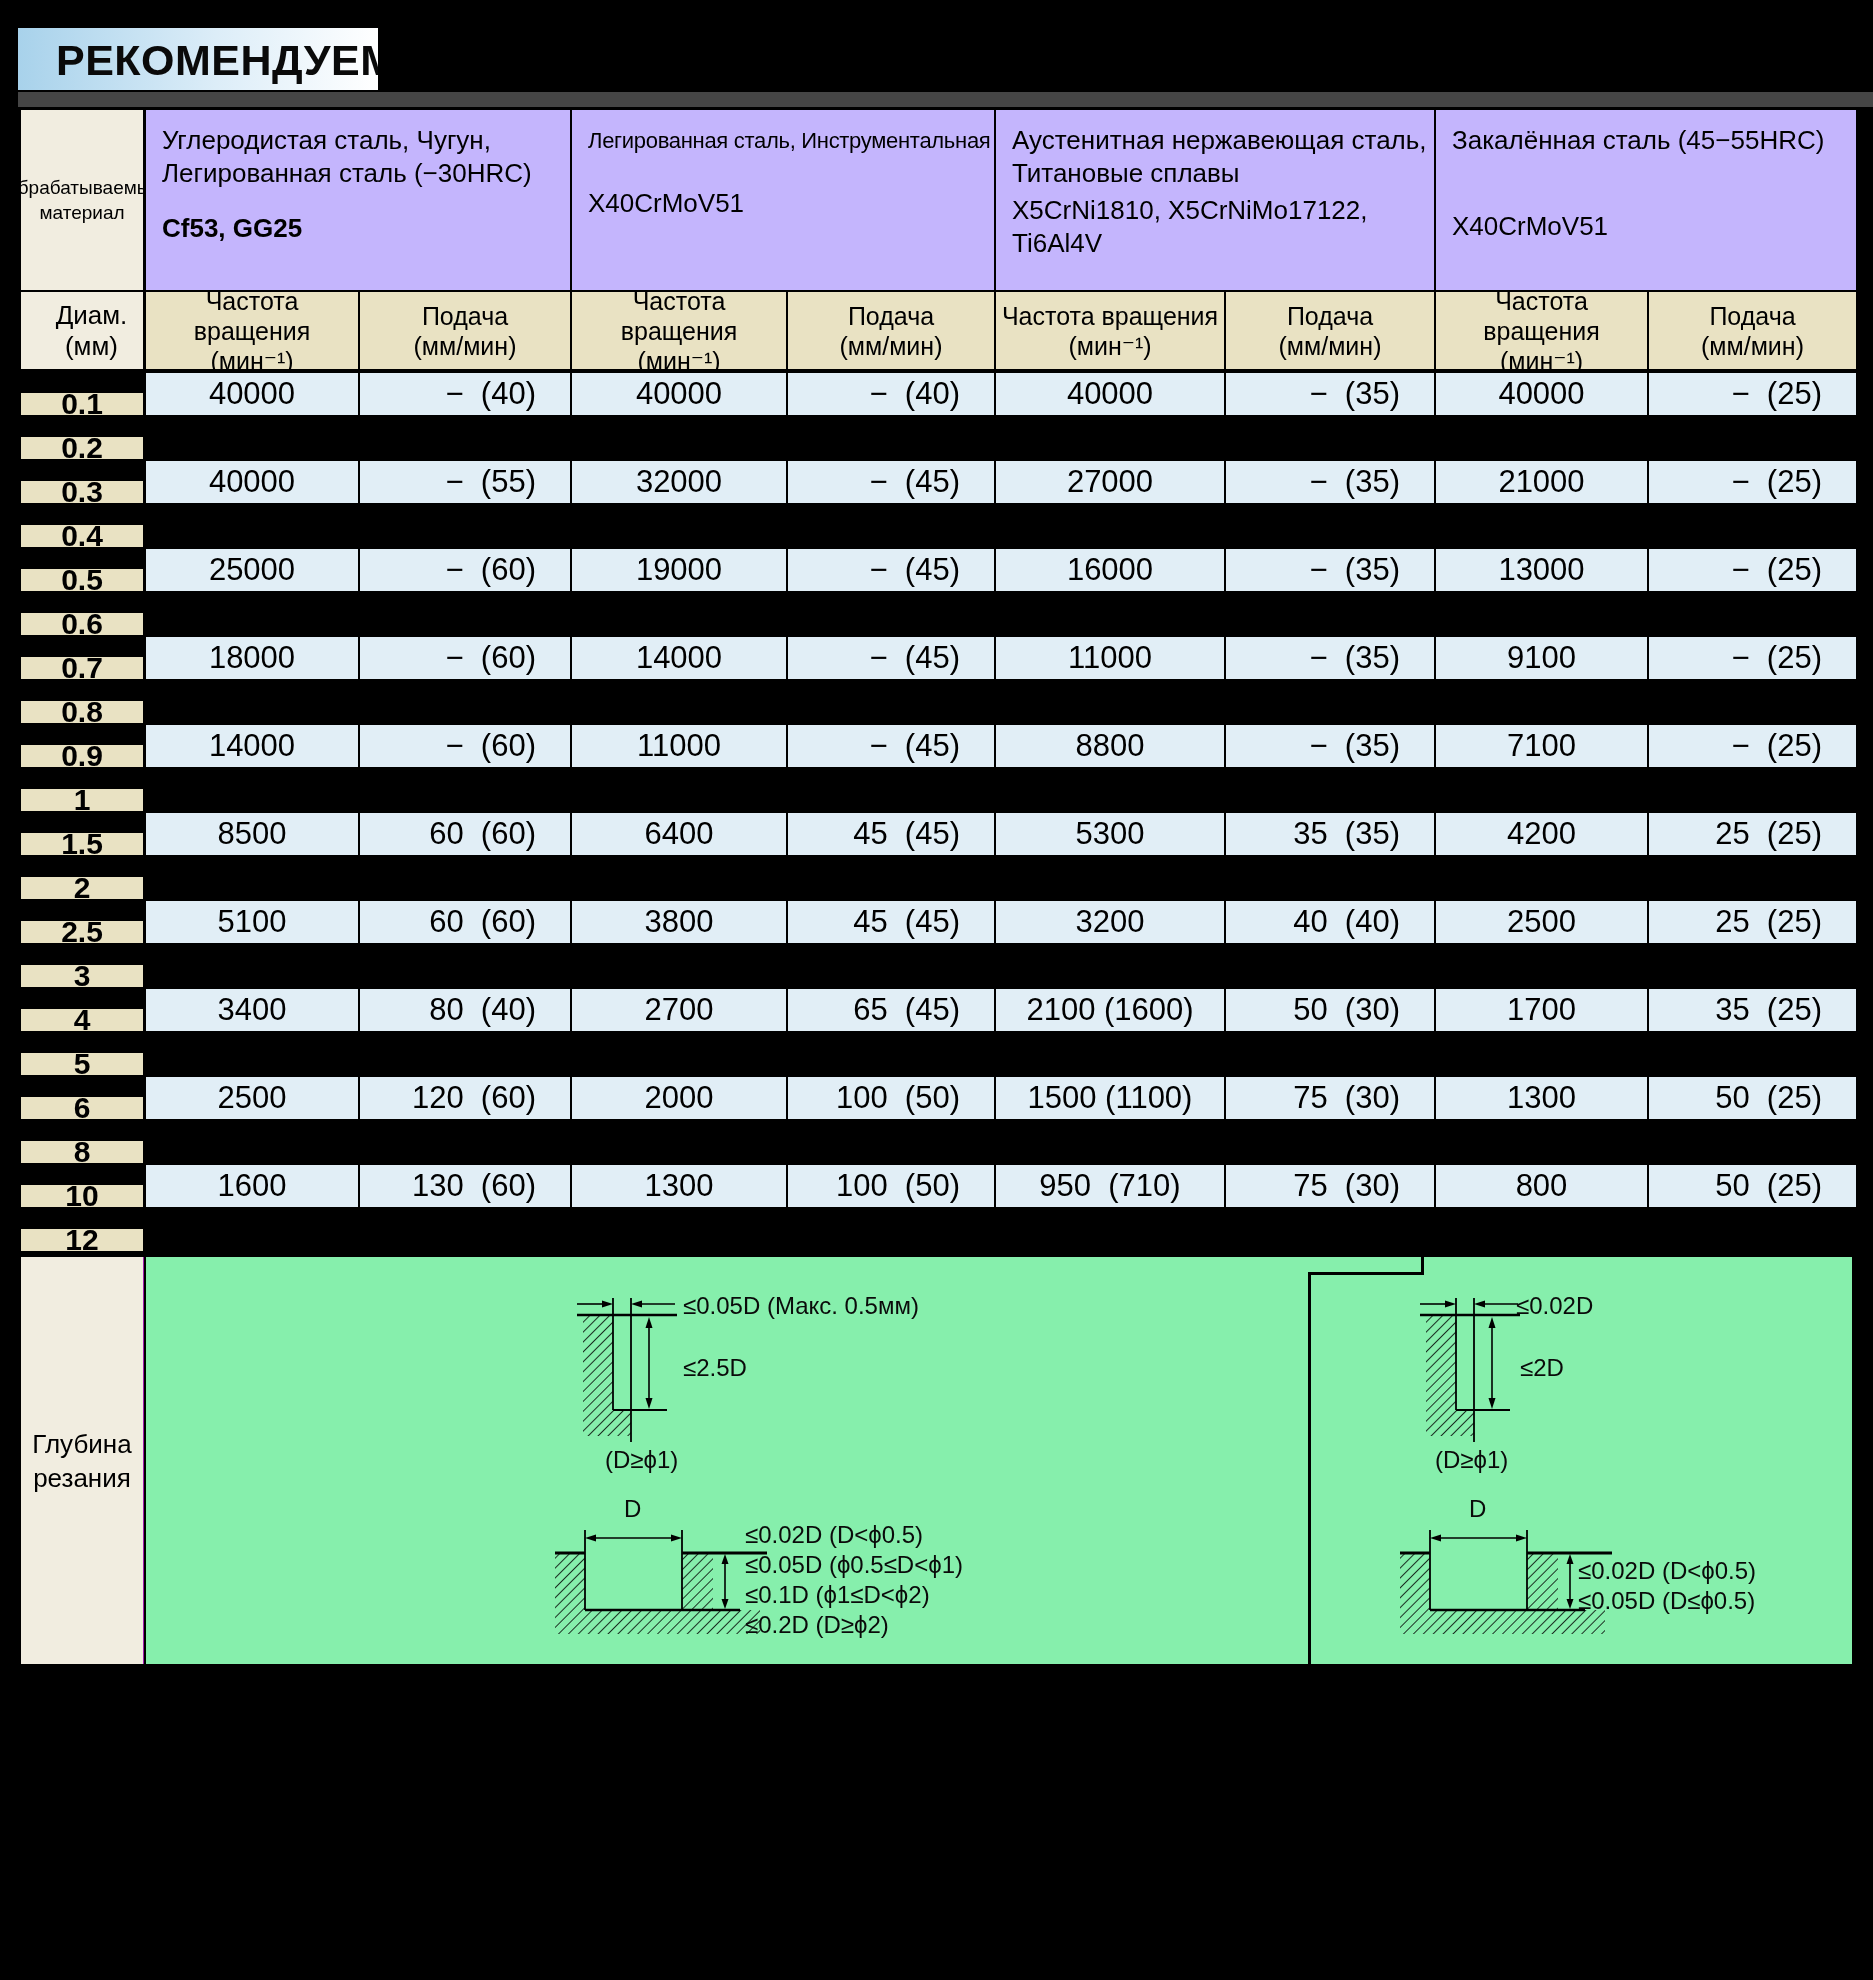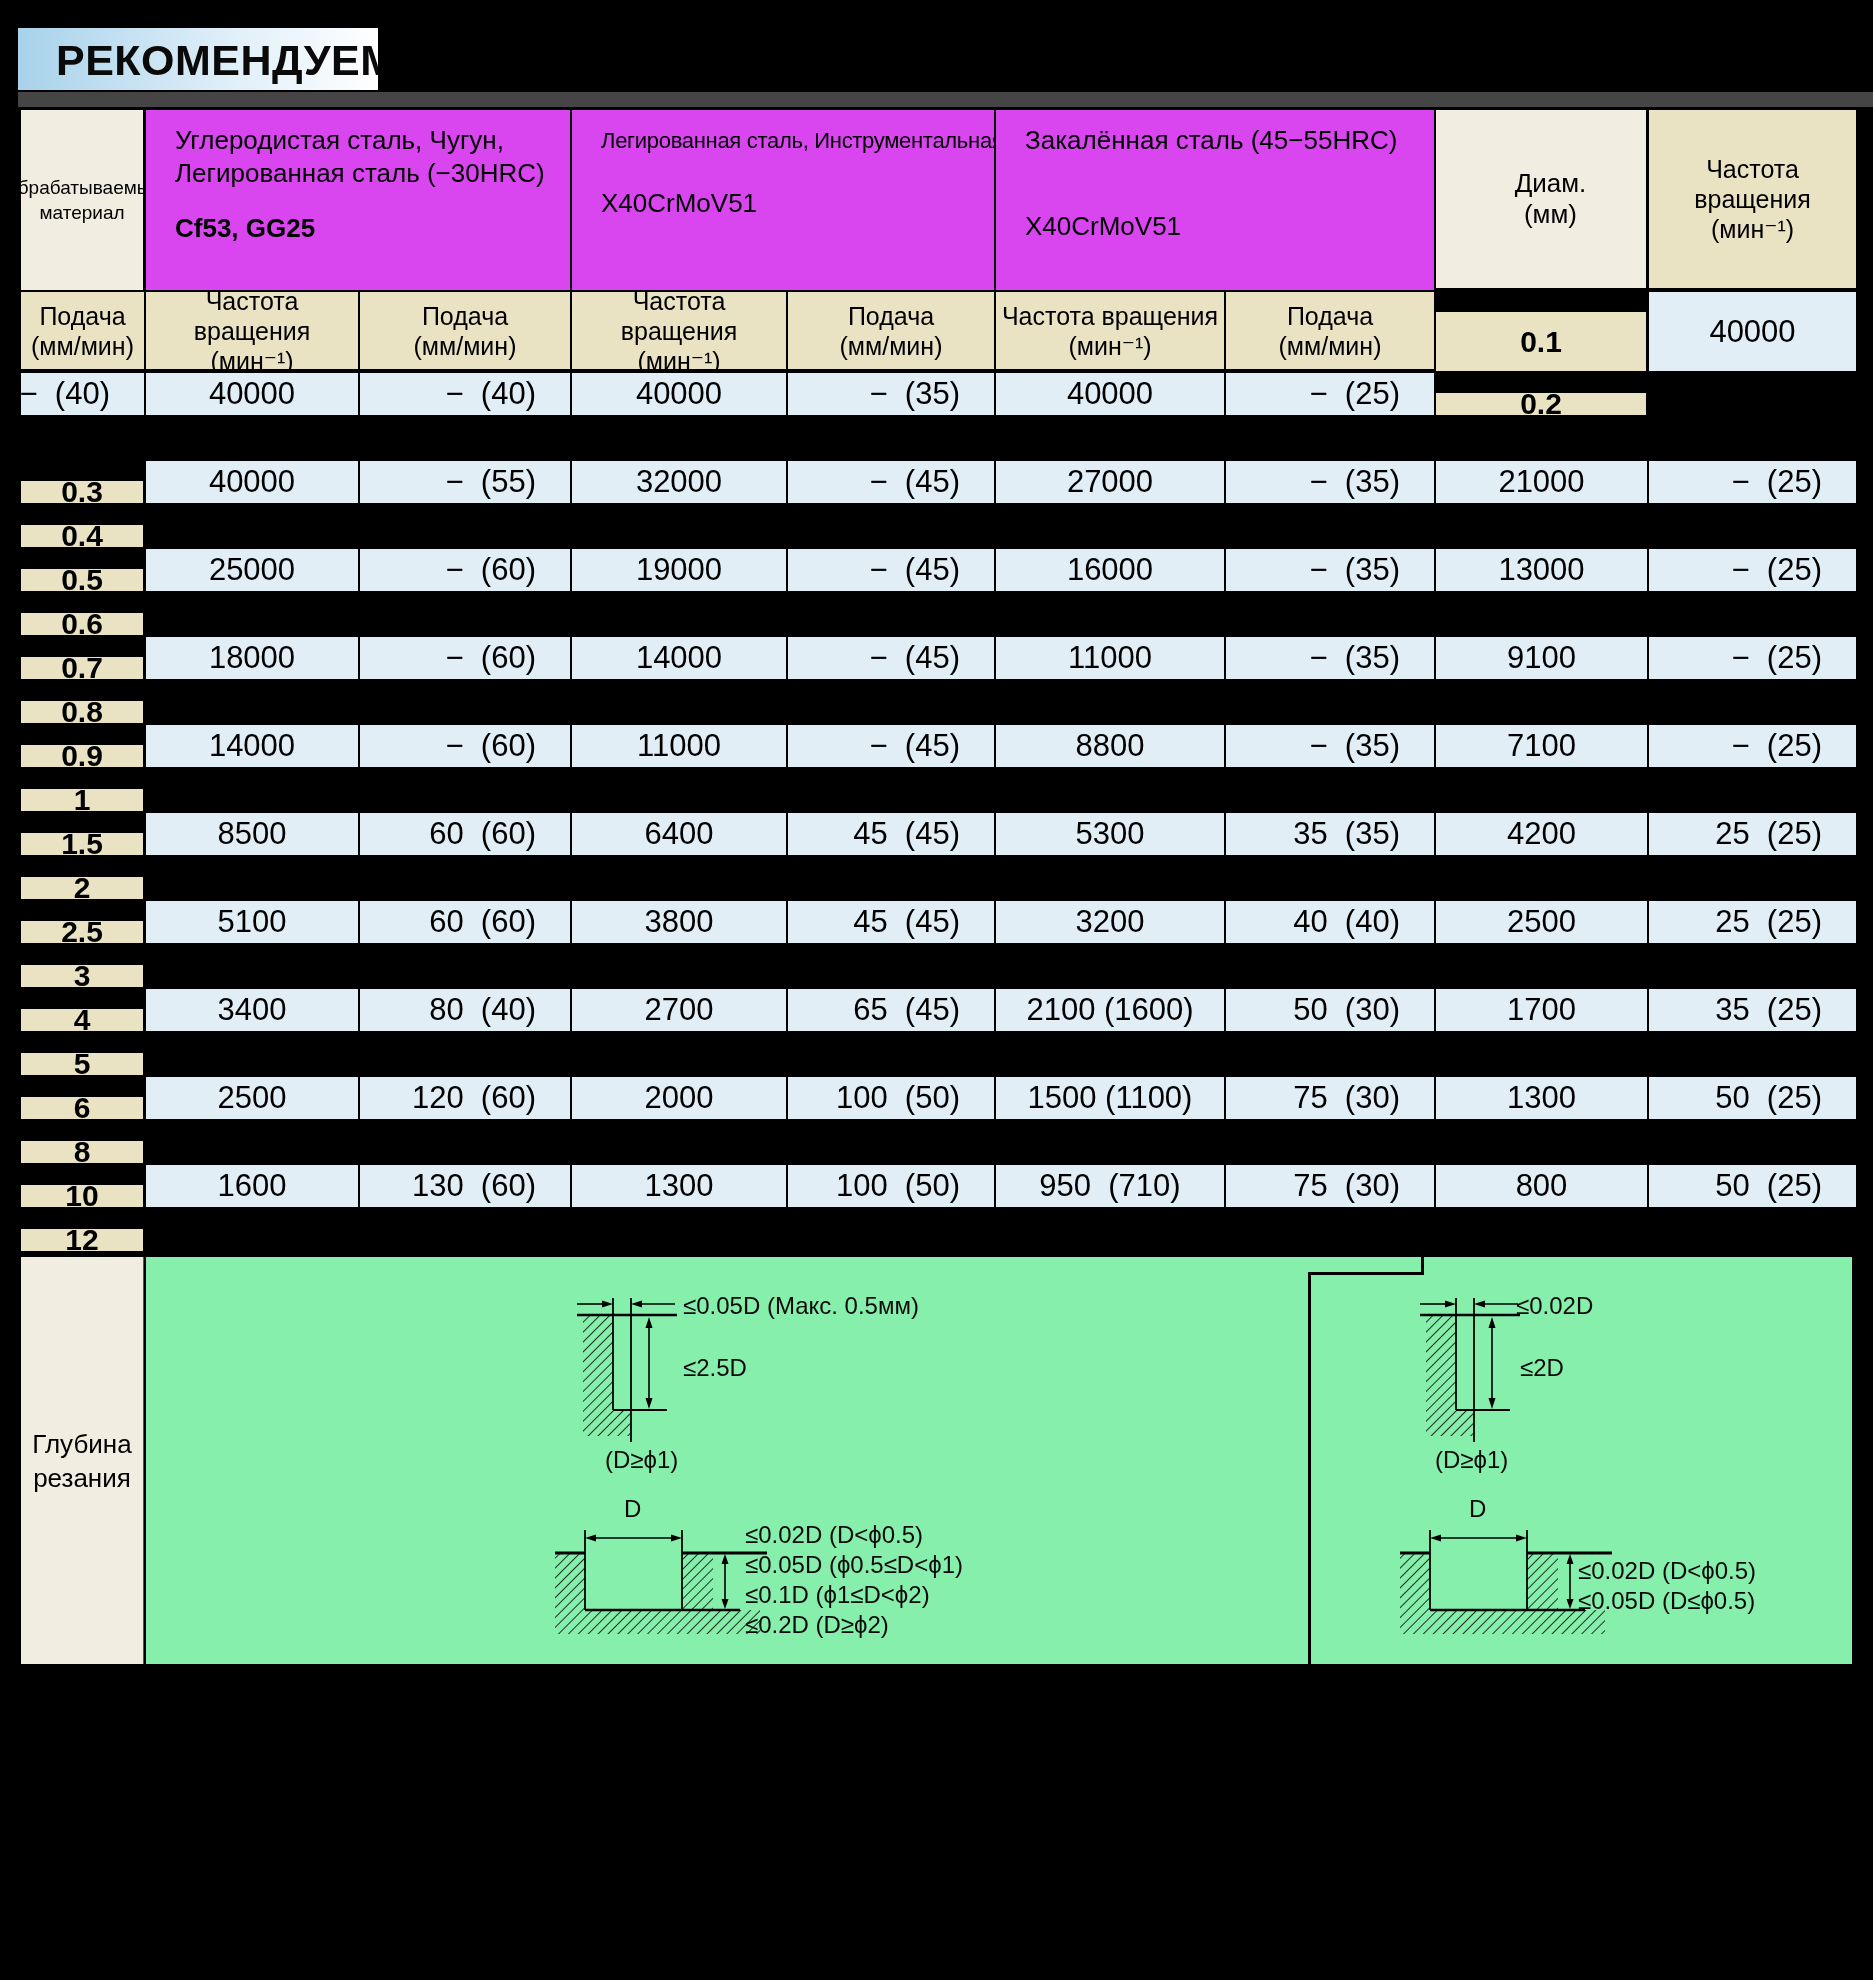--- a/index.html
+++ b/index.html
@@ -14,22 +14,22 @@
                   line-height:64px;letter-spacing:0.5px;color:#0a0a0a;}
   .strip{position:absolute;left:18px;top:92px;width:1855px;height:15px;background:#454545;}
 
   
   .grid{position:absolute;left:18px;top:107px;display:grid;
         grid-template-columns:123px 212px 210px 214px 206px 228px 208px 211px 207px;
         grid-template-rows:180px 79px repeat(20,42px);
         gap:2px;background:#000;border:3px solid #000;}
   .cell{display:flex;align-items:center;justify-content:center;overflow:hidden;}
   .corner-cell{background:#f1ede0;flex-direction:column;font-size:19px;line-height:25px;text-align:center;}
-  .mat-cell{background:#d946ef;grid-column:span 2;flex-direction:column;
-            align-items:flex-start;justify-content:flex-start;padding:14px 6px 0 29px;box-sizing:border-box;}
+  .mat-cell{background:#c4b5fd;grid-column:span 2;flex-direction:column;
+            align-items:flex-start;justify-content:flex-start;padding:14px 6px 0 16px;box-sizing:border-box;}
   .mat-name div,.mat-grades div{font-size:26px;line-height:33px;white-space:nowrap;}
   .m2 .mat-name div{font-size:22px;letter-spacing:-0.3px;}
   .m1 .mat-grades{margin-top:22px;font-weight:bold;}
   .m2 .mat-grades{margin-top:30px;}
   .m3 .mat-grades{margin-top:4px;}
   .m4 .mat-grades{margin-top:53px;}
   .diam-head{background:#f1ede0;flex-direction:column;font-size:26px;line-height:31px;border-bottom:2px solid #000;padding-left:19px;}
   .sub-cell{background:#e9e2c3;flex-direction:column;font-size:25px;line-height:30px;border-bottom:2px solid #000;text-align:center;}
   .diam-col{border-right:1px solid #000;}
   .diam-cell{background:#e9e2c3;font-weight:bold;font-size:30px;margin-top:20px;}
@@ -72,20 +72,30 @@
       <div class="mat-grades">
         <div>Cf53, GG25</div>
       </div>
     </div>
     <div class="cell mat-cell m2">
       <div class="mat-name">
         <div>Легированная сталь, Инструментальная сталь,</div>
       </div>
       <div class="mat-grades">
         <div>X40CrMoV51</div>
+      </div>
+    </div>
+    <div class="cell mat-cell m3">
+      <div class="mat-name">
+        <div>Аустенитная нержавеющая сталь,</div>
+        <div>Титановые сплавы</div>
+      </div>
+      <div class="mat-grades">
+        <div>X5CrNi1810, X5CrNiMo17122,</div>
+        <div>Ti6Al4V</div>
       </div>
     </div>
     <div class="cell mat-cell m4">
       <div class="mat-name">
         <div>Закалённая сталь (45−55HRC)</div>
       </div>
       <div class="mat-grades">
         <div>X40CrMoV51</div>
       </div>
     </div>

